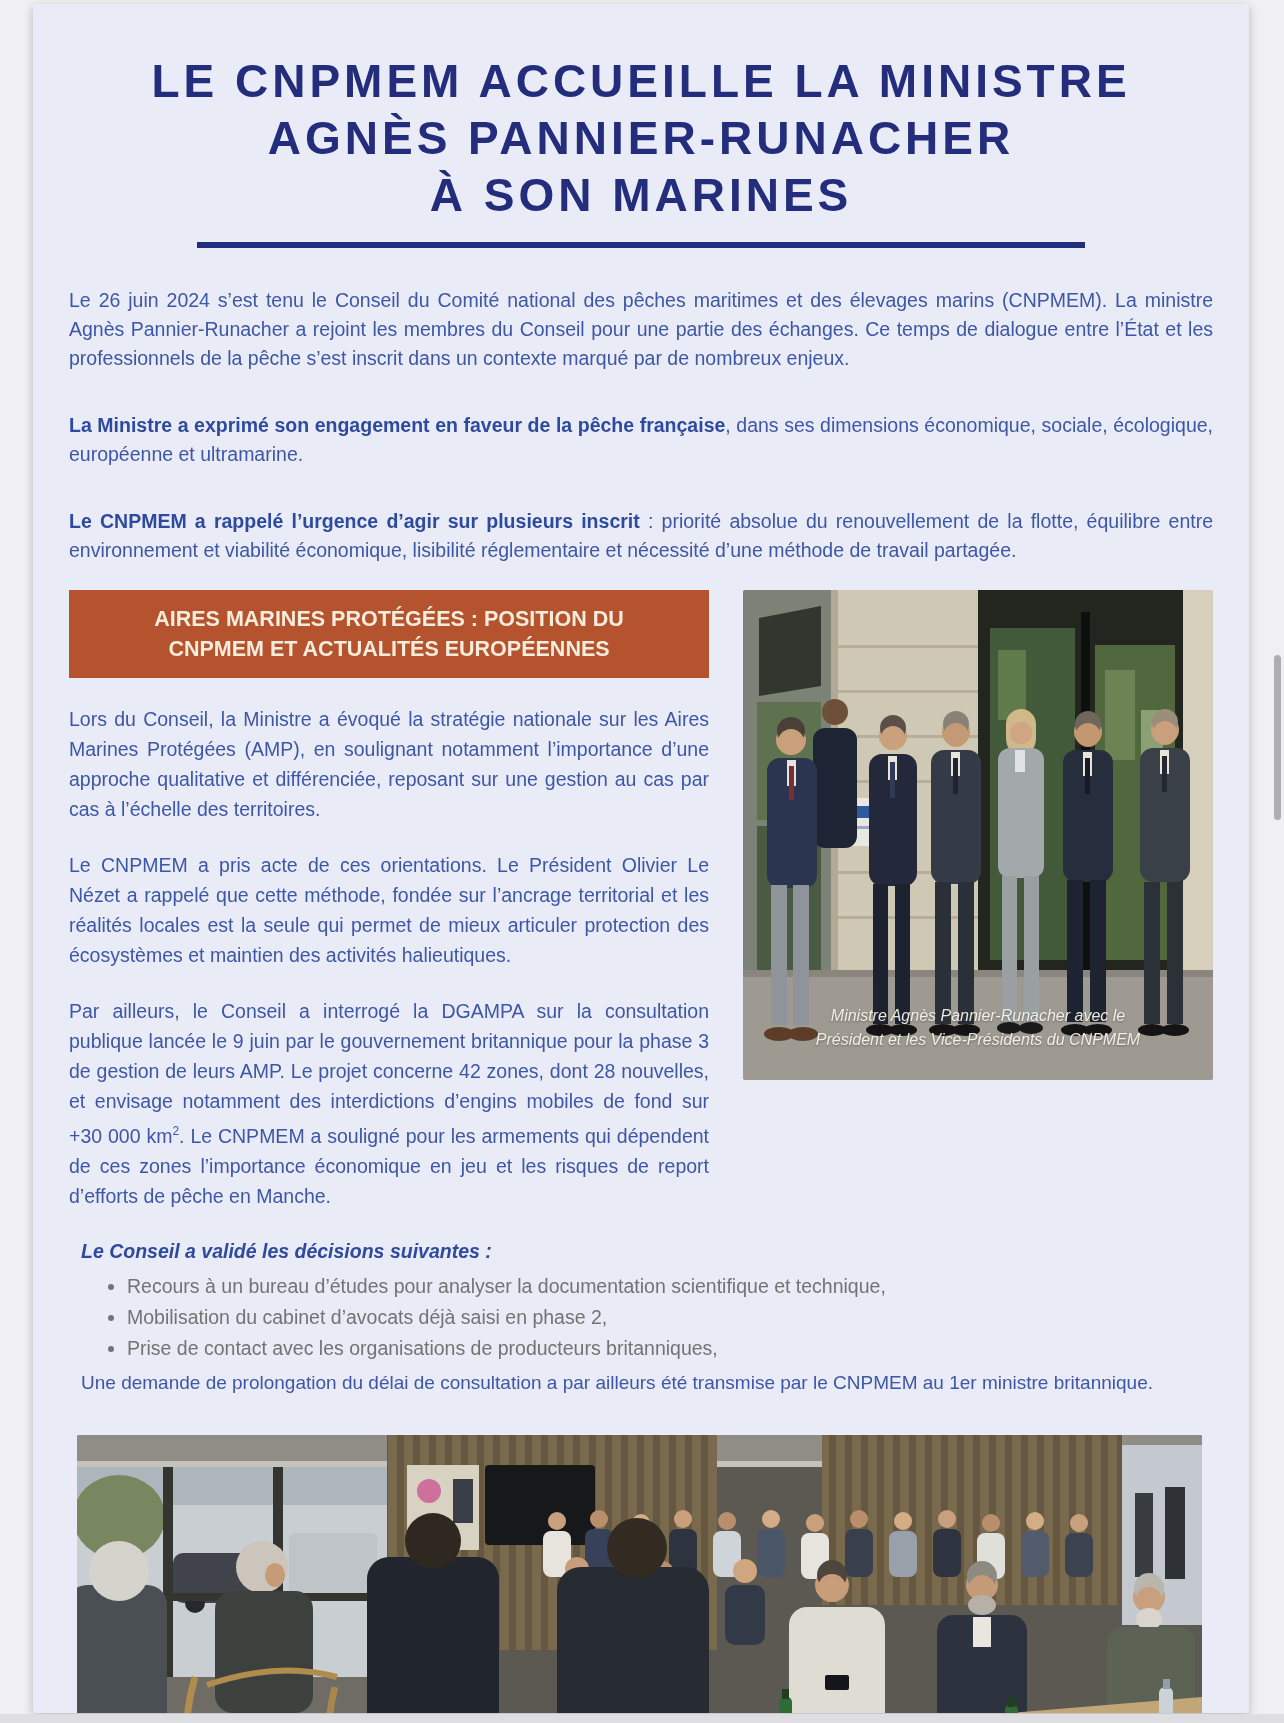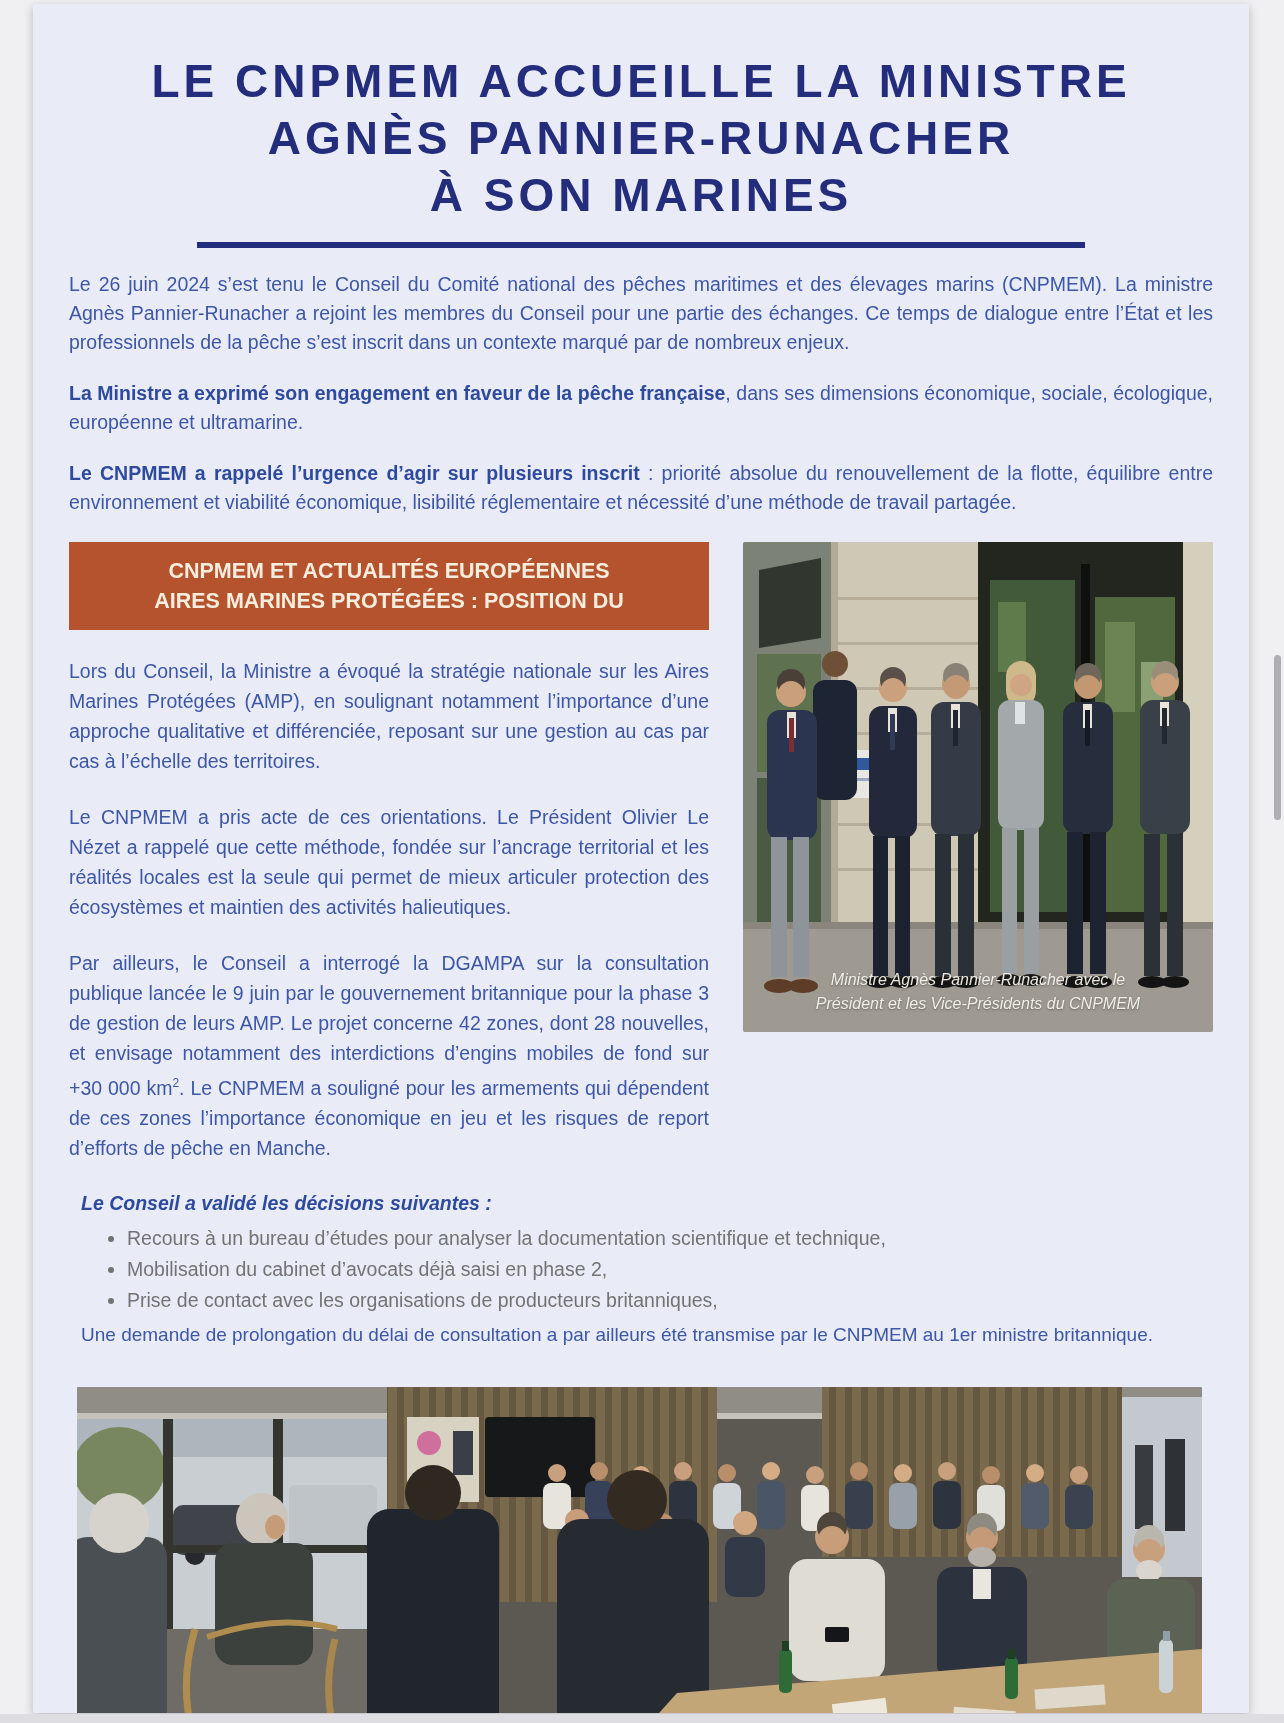--- a/index.html
+++ b/index.html
@@ -17,39 +17,39 @@
   }
   .content{position:absolute;left:36px;top:0;width:1144px;}
   .title{
     margin-top:49px;text-align:center;font-weight:700;
     font-size:46px;line-height:57px;letter-spacing:4px;
     color:#232d7c;
   }
   .divider{width:888px;height:6px;background:#232d7c;margin:18px auto 0;}
   p{margin:0;}
   .body-p{
-    margin-top:22px;text-align:justify;
+    margin-top:38px;text-align:justify;
     color:#3d57a6;font-size:19.5px;line-height:29px;
   }
   .body-p b{color:#2e4a9e;}
   .cols{display:flex;margin-top:25px;}
   .col-left{width:640px;}
   .col-right{width:470px;margin-left:34px;}
   .banner{
     background:#b5532e;color:#f6eddd;text-align:center;
     font-weight:700;font-size:21.5px;line-height:30px;
     padding:14px 6px;
   }
   .col-left .body-p{line-height:30px;margin-top:26px;}
   sup{font-size:12px;}
   figure{margin:0;}
   .photo1{position:relative;width:470px;height:490px;overflow:hidden;border-radius:2px;}
   .photo1 svg,.photo2 svg{display:block;}
   .photo1 figcaption{
-    position:absolute;left:0;bottom:16px;width:100%;text-align:center;
+    position:absolute;left:0;bottom:28px;width:100%;text-align:center;
     font-style:italic;font-size:16px;line-height:24px;
     color:rgba(250,247,240,.92);text-shadow:0 1px 2px rgba(40,38,30,.45);
   }
   .decisions{margin-top:26px;padding-left:12px;}
   .dec-heading{font-weight:700;color:#2e4a9e;font-size:19.5px;line-height:28px;font-style:italic;}
   .decisions ul{margin:6px 0 0 0;padding-left:46px;color:#737373;}
   .decisions li{font-size:19.5px;line-height:31px;}
   .note{
     margin-top:4px;color:#3d57a6;
     font-size:19px;line-height:29px;white-space:nowrap;
@@ -76,22 +76,22 @@
 
     <p class="body-p">Le 26 juin 2024 s’est tenu le Conseil du Comité national des pêches maritimes et des élevages marins (CNPMEM). La ministre Agnès Pannier-Runacher a rejoint les membres du Conseil pour une partie des échanges. Ce temps de dialogue entre l’État et les professionnels de la pêche s’est inscrit dans un contexte marqué par de nombreux enjeux.</p>
 
     <p class="body-p"><b>La Ministre a exprimé son engagement en faveur de la pêche française</b><span>, dans ses dimensions économique, sociale, écologique, européenne et ultramarine.</span></p>
 
     <p class="body-p"><b>Le CNPMEM a rappelé l’urgence d’agir sur plusieurs inscrit</b><span> : priorité absolue du renouvellement de la flotte, équilibre entre environnement et viabilité économique, lisibilité réglementaire et nécessité d’une méthode de travail partagée.</span></p>
 
     <div class="cols">
       <div class="col-left">
         <div class="banner">
+          <div>AIRES MARINES PROTÉGÉES : POSITION DU</div>
           <div>CNPMEM ET ACTUALITÉS EUROPÉENNES</div>
-          <div>AIRES MARINES PROTÉGÉES : POSITION DU</div>
         </div>
         <p class="body-p">Lors du Conseil, la Ministre a évoqué la stratégie nationale sur les Aires Marines Protégées (AMP), en soulignant notamment l’importance d’une approche qualitative et différenciée, reposant sur une gestion au cas par cas à l’échelle des territoires.</p>
         <p class="body-p">Le CNPMEM a pris acte de ces orientations. Le Président Olivier Le Nézet a rappelé que cette méthode, fondée sur l’ancrage territorial et les réalités locales est la seule qui permet de mieux articuler protection des écosystèmes et maintien des activités halieutiques.</p>
         <p class="body-p"><span>Par ailleurs, le Conseil a interrogé la DGAMPA sur la consultation publique lancée le 9 juin par le gouvernement britannique pour la phase 3 de gestion de leurs AMP. Le projet concerne 42 zones, dont 28 nouvelles, et envisage notamment des interdictions d’engins mobiles de fond sur +30 000 km</span><sup>2</sup><span>. Le CNPMEM a souligné pour les armements qui dépendent de ces zones l’importance économique en jeu et les risques de report d’efforts de pêche en Manche.</span></p>
       </div>
 
       <div class="col-right">
         <figure class="photo1">
           <svg width="470" height="490" viewBox="0 0 470 490" xmlns="http://www.w3.org/2000/svg">
             <rect width="470" height="490" fill="#c7c0ac"></rect>

